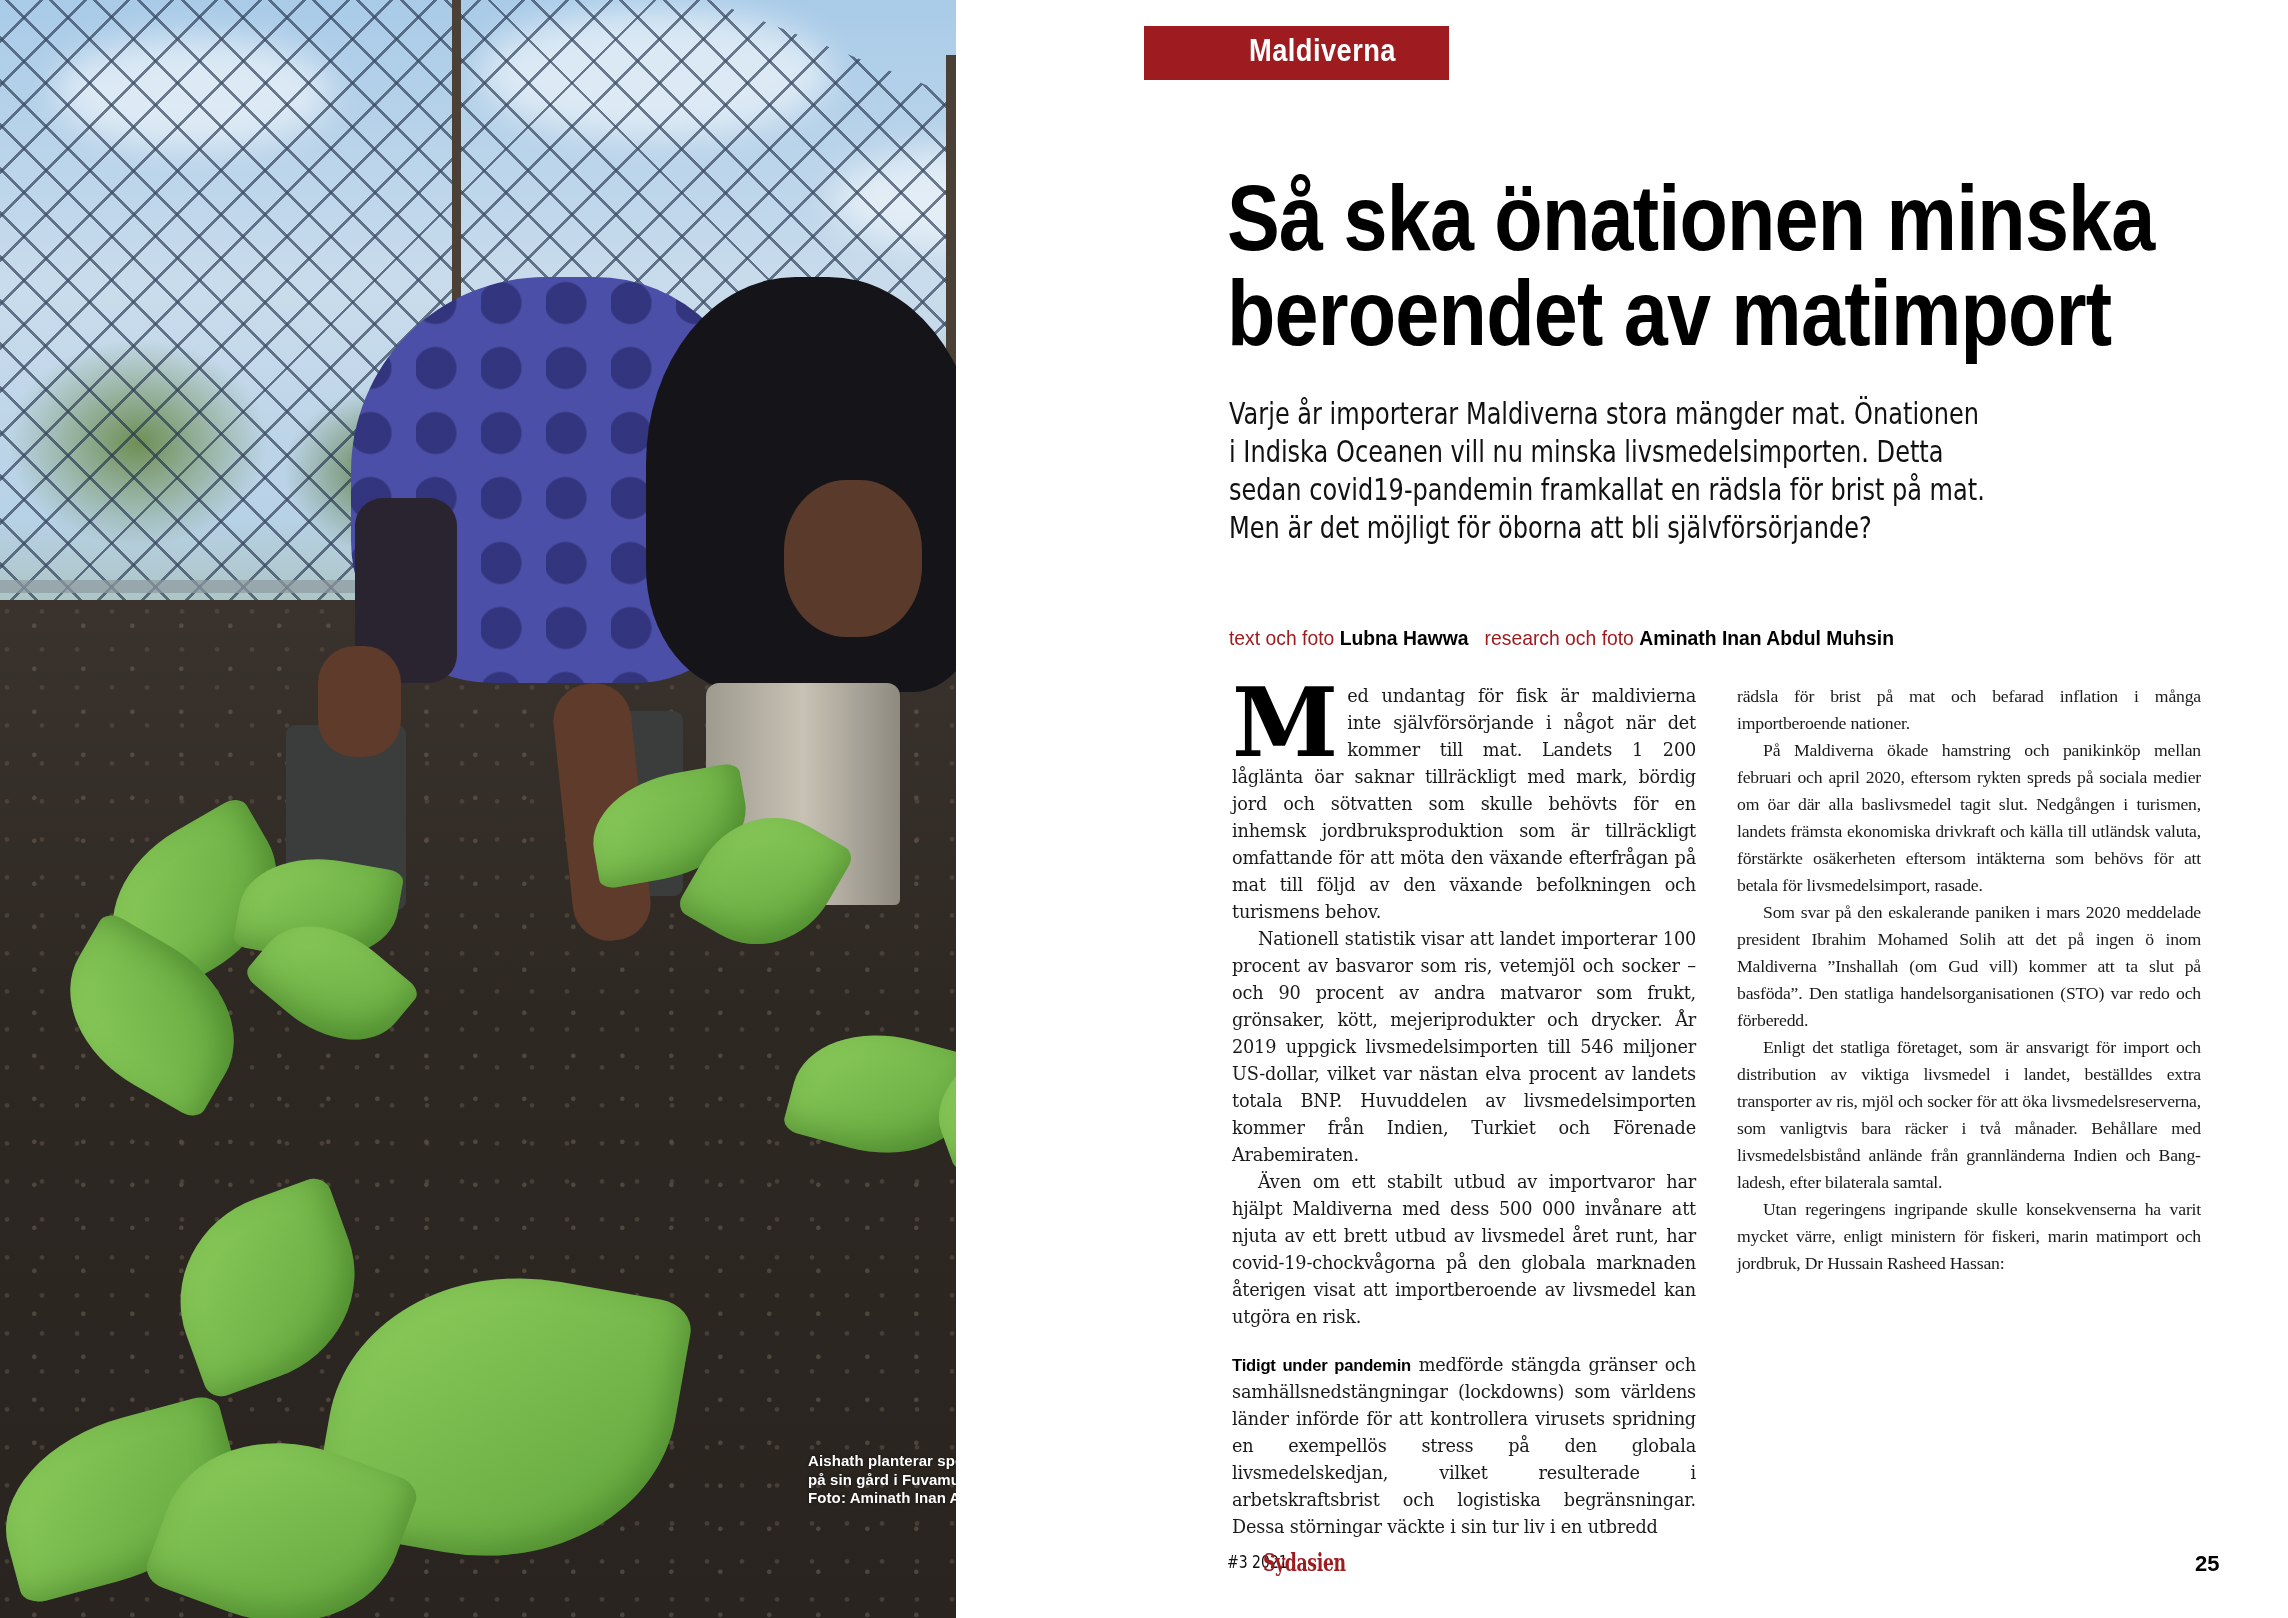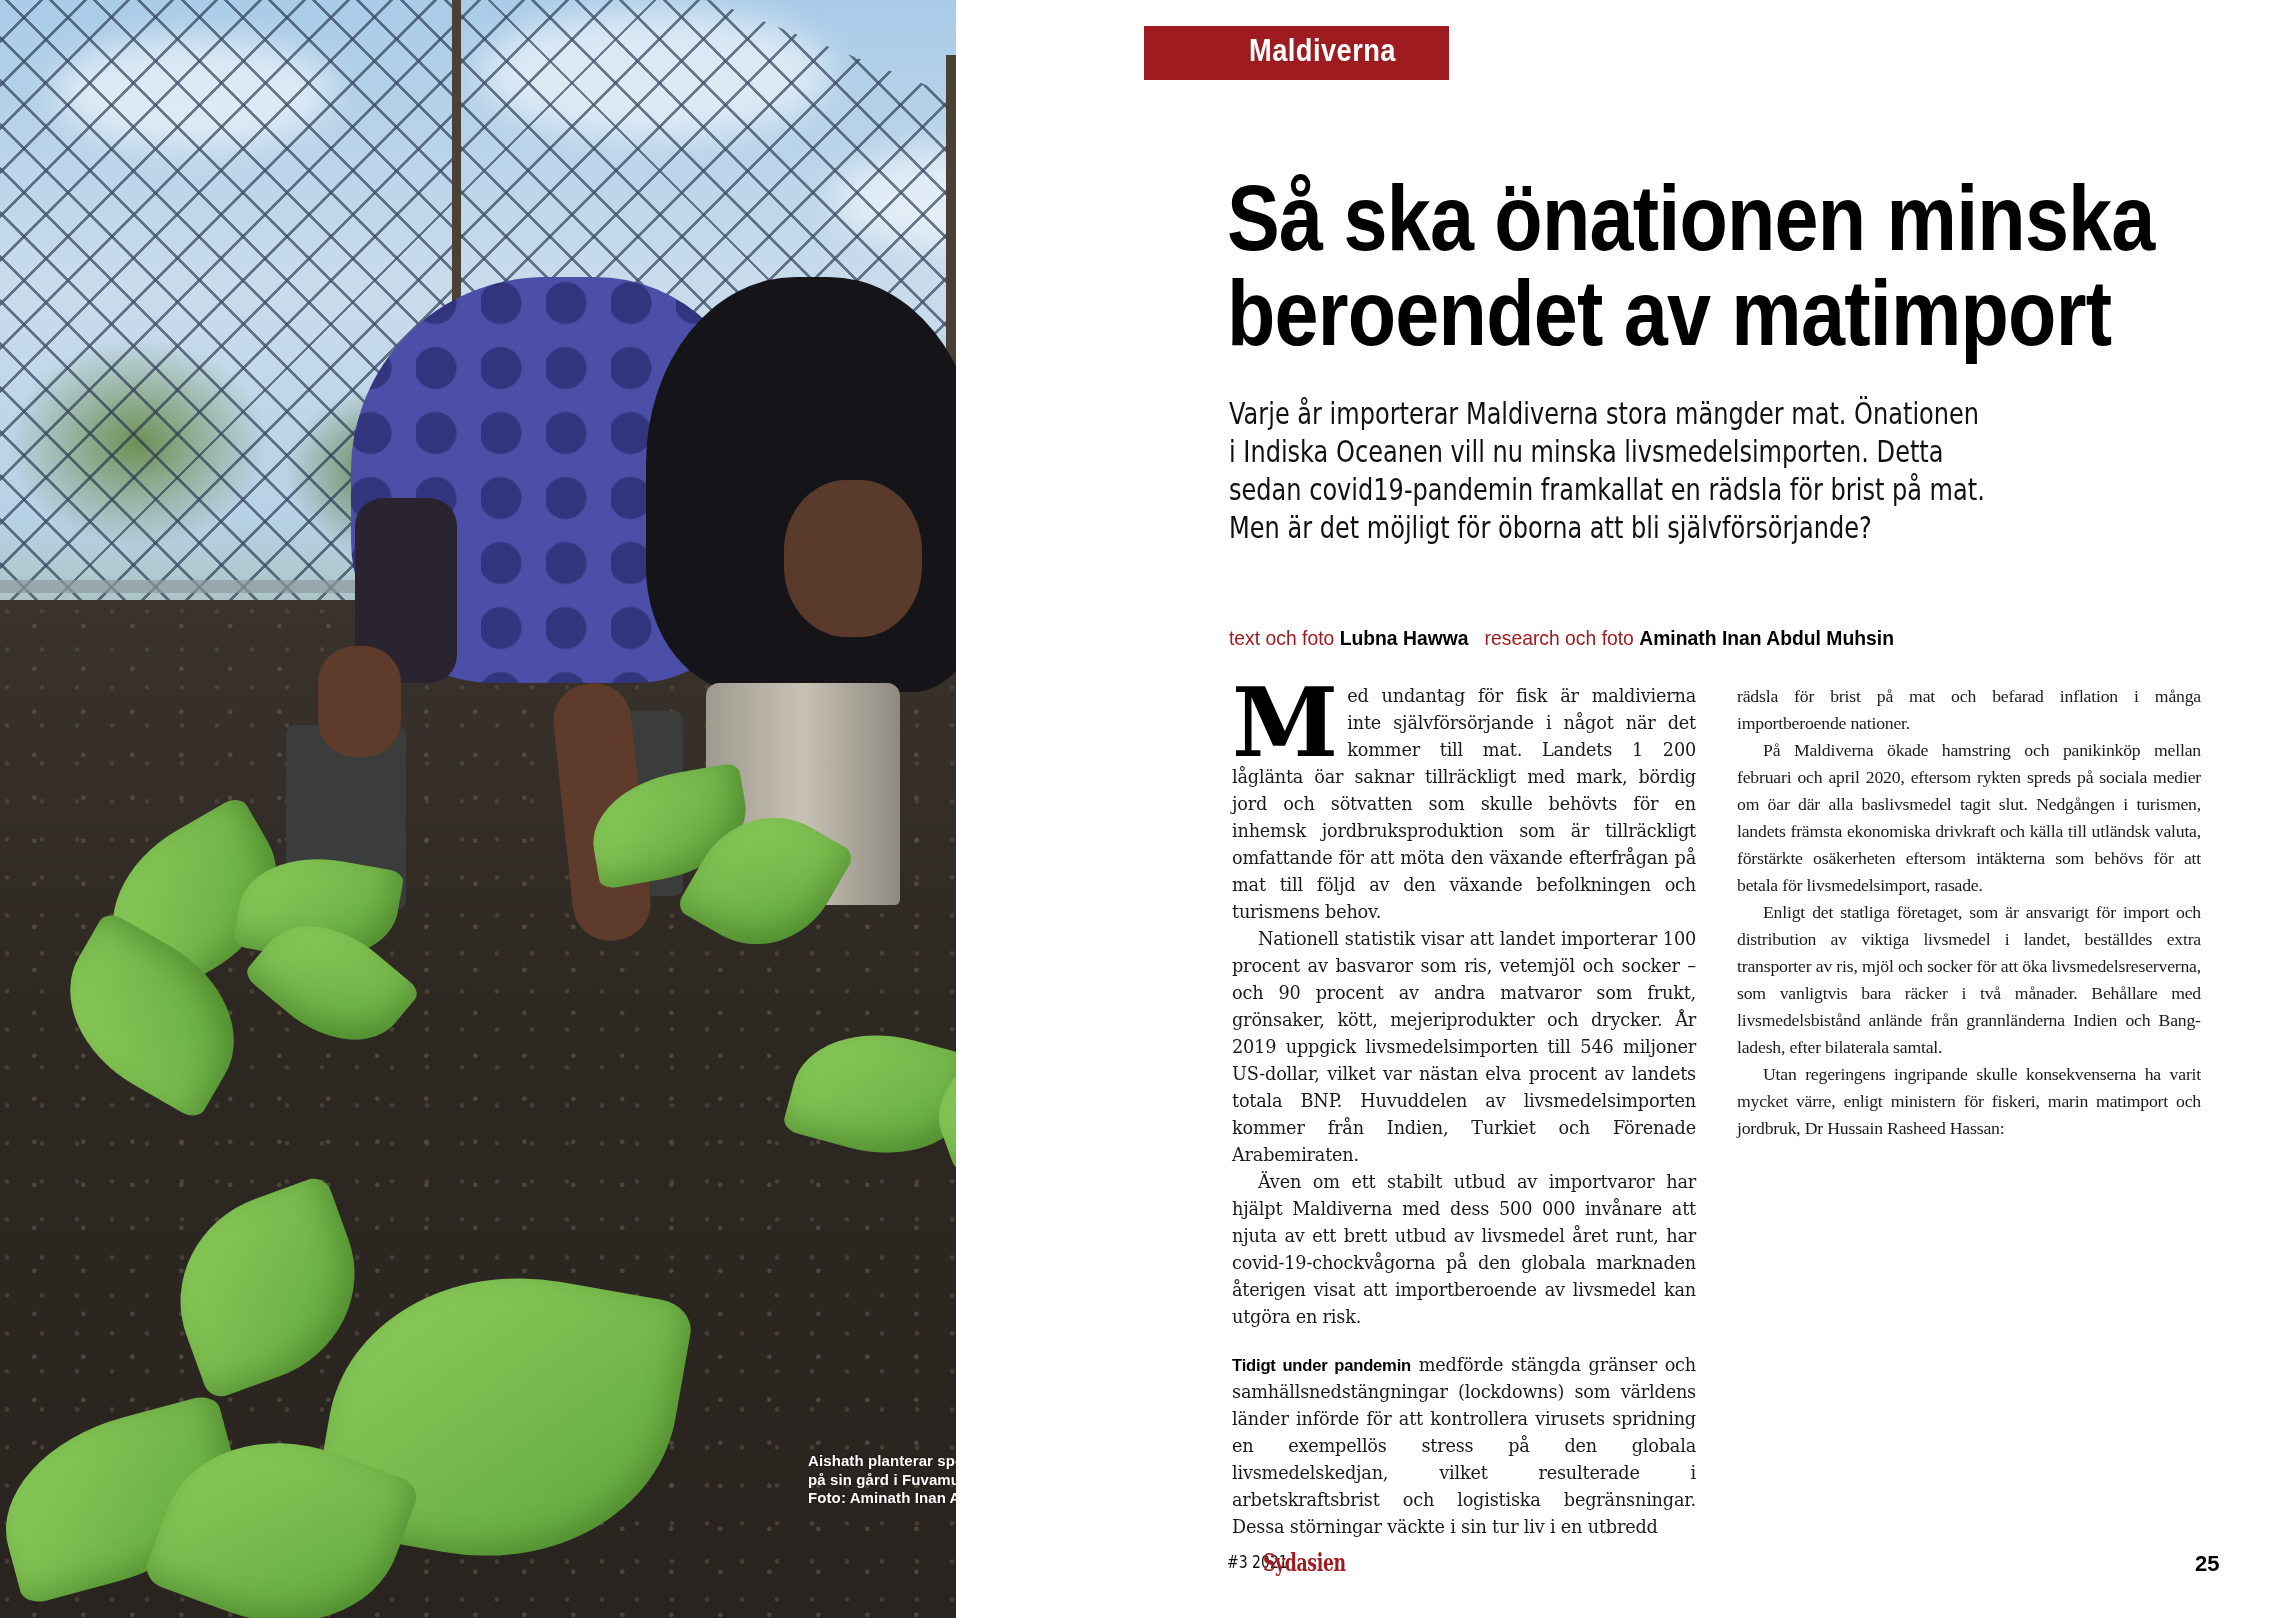--- a/index.html
+++ b/index.html
@@ -149,20 +149,21 @@
 <div class="col col1">
   <p class="first"><span class="dropcap">M</span><span>ed undantag för fisk är maldivierna inte självförsörjande i något när det kommer till mat. Landets 1 200 låglänta öar saknar tillräckligt med mark, bördig jord och sötvatten som skulle behövts för en inhemsk jordbruksproduktion som är tillräckligt omfattande för att möta den väx­ande efterfrågan på mat till följd av den växande be­folkningen och turismens behov.</span></p>
   <p>Nationell statistik visar att landet importerar 100 procent av basvaror som ris, vetemjöl och socker – och 90 procent av andra matvaror som frukt, grönsa­ker, kött, mejeriprodukter och drycker. År 2019 upp­gick livsmedelsimporten till 546 miljoner US-dollar, vilket var nästan elva procent av landets totala BNP. Huvuddelen av livsmedelsimporten kommer från Indien, Turkiet och Förenade Arabemiraten.</p>
   <p>Även om ett stabilt utbud av importvaror har hjälpt Maldiverna med dess 500 000 invånare att njuta av ett brett utbud av livsmedel året runt, har covid-19-chockvågorna på den globala marknaden återigen visat att importberoende av livsmedel kan utgöra en risk.</p>
   <p class="gap"><span class="runin">Tidigt under pandemin</span><span> medförde stängda gränser och samhällsnedstängningar (lockdowns) som världens länder införde för att kontrollera vi­rusets spridning en exempellös stress på den globala livsmedelskedjan, vilket resulterade i arbetskraftsbrist och logistiska begränsningar. Dessa störningar väckte i sin tur liv i en utbredd</span></p>
 </div>
 
 <div class="col col2">
   <p class="first">rädsla för brist på mat och befarad inflation i många importberoende nationer.</p>
   <p>På Maldiverna ökade hamstring och panikinköp mellan februari och april 2020, eftersom rykten spreds på sociala medier om öar där alla baslivsmed­el tagit slut. Nedgången i turismen, landets främsta ekonomiska drivkraft och källa till utländsk valuta, förstärkte osäkerheten eftersom intäkterna som be­hövs för att betala för livsmedelsimport, rasade.</p>
+  <p>Som svar på den eskalerande paniken i mars 2020 meddelade president Ibrahim Mohamed Solih att det på ingen ö inom Maldiverna ”Inshallah (om Gud vill) kommer att ta slut på basföda”. Den statliga handels­organisationen (STO) var redo och förberedd.</p>
   <p>Enligt det statliga företaget, som är ansvarigt för import och distribution av viktiga livsmedel i landet, beställdes extra transporter av ris, mjöl och socker för att öka livsmedelsreserverna, som vanligtvis bara räcker i två månader. Behållare med livsmedelsbi­stånd anlände från grannländerna Indien och Bang­ladesh, efter bilaterala samtal.</p>
   <p>Utan regeringens ingripande skulle konsekvenser­na ha varit mycket värre, enligt ministern för fiskeri, marin matimport och jordbruk, Dr Hussain Rasheed Hassan:</p>
 </div>
 
 <div class="footer-issue">#3 2021</div>
 <div class="footer-brand">Sydasien</div>
 <div class="page-number">25</div>
 
 
 </body></html>

